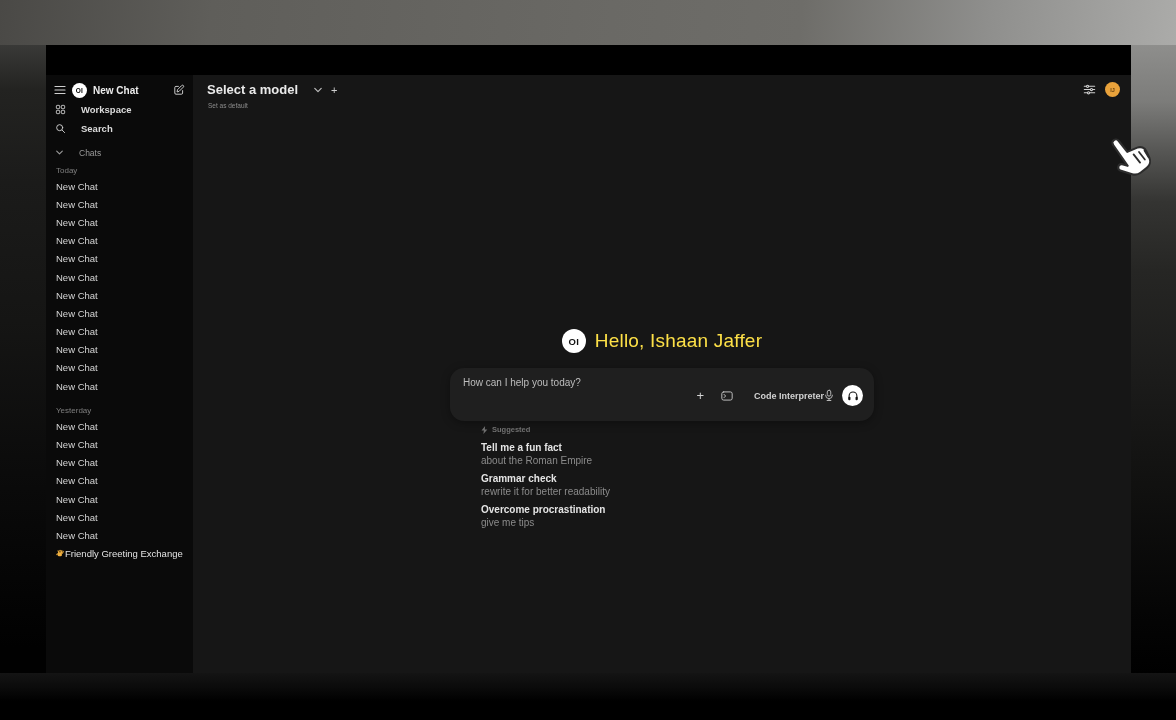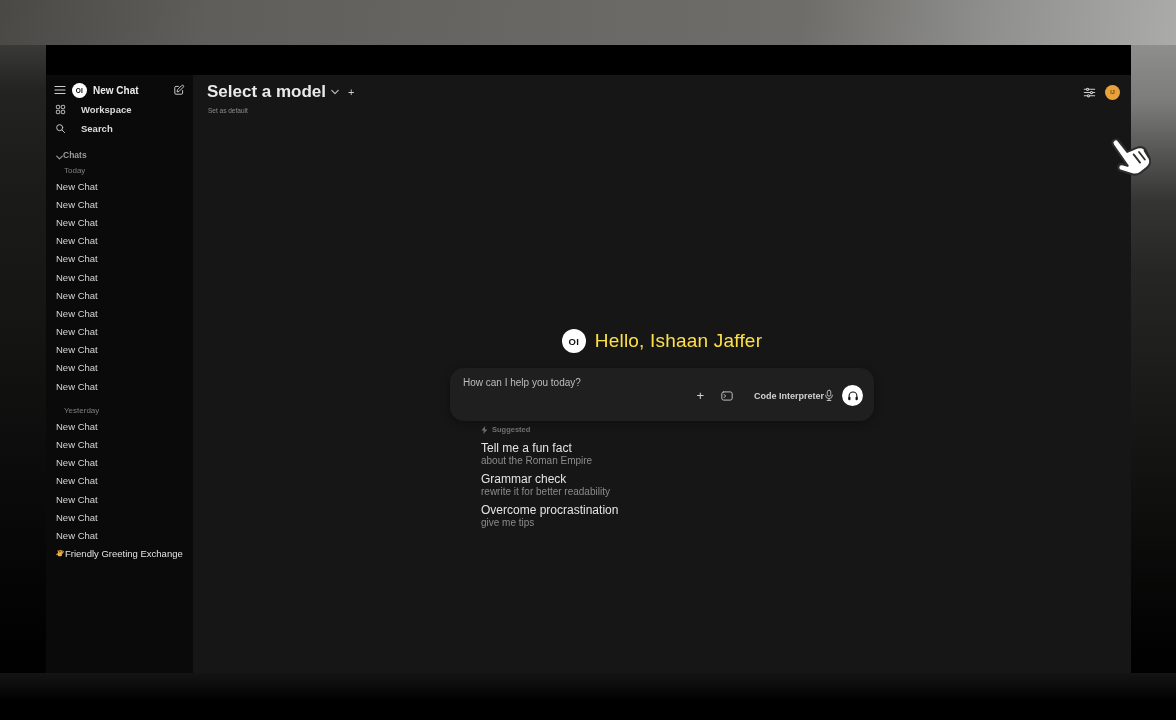--- a/index.html
+++ b/index.html
@@ -25,34 +25,34 @@
   .sidebar{width:147px;background:#0a0a0a;color:#c9c9c9;padding-top:5px;flex:none}
   .sb-top{display:flex;align-items:center;gap:6px;height:20px;padding:0 8px}
   .icon{display:inline-flex;align-items:center;justify-content:center;flex:none}
   .sb-logo{width:15px;height:15px;border-radius:50%;background:#fff;color:#000;
     font-size:6.5px;font-weight:700;display:flex;align-items:center;justify-content:center;letter-spacing:.2px}
   .sb-title{font-size:10px;font-weight:700;color:#ededed;white-space:nowrap}
   .sb-edit{margin-left:auto;color:#cfcfcf;cursor:pointer}
   .sb-nav{display:flex;align-items:center;gap:15px;height:19px;padding:0 9px;
     font-size:9.5px;font-weight:600;color:#dcdcdc;cursor:pointer;white-space:nowrap}
   .sb-nav .icon{color:#cfcfcf}
-  .chats-header{display:flex;align-items:flex-end;gap:0;height:15px;margin-top:7px;
-    padding:0 10px;font-size:8.5px;font-weight:700;color:#9a9a9a;cursor:pointer}
-  .group-label{height:13px;display:flex;align-items:center;padding:0 18px;
+  .chats-header{display:flex;align-items:center;gap:16px;height:15px;margin-top:7px;
+    padding:0 10px;font-size:8.5px;font-weight:400;color:#9a9a9a;cursor:pointer}
+  .group-label{height:13px;display:flex;align-items:center;padding:0 10px;
     font-size:8px;color:#7f7f7f;margin-top:4px}
   .group-label.second{margin-top:9px}
   .chat-item{height:18.2px;display:flex;align-items:center;padding:0 10px;
     font-size:9.5px;color:#d6d6d6;cursor:pointer;white-space:nowrap}
   .named-chat{height:18px;display:flex;align-items:center;padding:0 10px;
     font-size:9.5px;color:#e2e2e2;cursor:pointer;white-space:nowrap}
 
   
   .main{flex:1;background:#161616;position:relative;color:#e8e8e8}
   .main-header{display:flex;align-items:center;padding:7px 11px 0 14px}
-  .model-select{display:flex;align-items:center;gap:5px;font-size:17px;font-weight:700;
+  .model-select{display:flex;align-items:center;gap:16px;font-size:13px;font-weight:700;
     color:#eaeaea;cursor:pointer}
   .model-select .icon{color:#bdbdbd}
   .model-plus{margin-left:9px;font-size:11px;font-weight:400;color:#cfcfcf;cursor:pointer;line-height:10px}
   .header-right{margin-left:auto;display:flex;align-items:center;gap:9px}
   .sliders{color:#d0d0d0;cursor:pointer}
   .avatar{width:15px;height:15px;border-radius:50%;background:#e9a23b;color:#6b4410;
     font-size:5.5px;font-weight:700;display:flex;align-items:center;justify-content:center;cursor:pointer}
   .set-default{font-size:6.5px;color:#8d8d8d;padding:5px 0 0 15px;cursor:pointer;width:max-content}
 
   .greeting-row{position:absolute;top:254px;left:0;width:100%;display:flex;
@@ -73,21 +73,21 @@
   .ci-label{font-size:9px;font-weight:600;color:#d2d2d2}
   .mic-btn{margin-left:auto;color:#b8b8b8;cursor:pointer}
   .voice-btn{width:21px;height:21px;border-radius:50%;background:#fff;color:#111;
     display:flex;align-items:center;justify-content:center;margin-left:8px;cursor:pointer}
 
   .suggested{margin:4px 0 0 31px}
   .sug-header{display:flex;align-items:center;gap:4px;font-size:7.5px;font-weight:600;
     color:#707070;margin-bottom:8px}
   .sug-header .icon{color:#707070}
   .sug-item{margin-bottom:8px;cursor:pointer}
-  .sug-title{font-size:12px;font-weight:400;color:#e4e4e4;line-height:12px;margin-bottom:2px}
+  .sug-title{font-size:10px;font-weight:700;color:#e4e4e4;line-height:12px;margin-bottom:2px}
   .sug-sub{font-size:10px;color:#8b8b8b;line-height:9px}
 
   
   .cursor{position:absolute;left:1102px;top:128px;width:54px;height:58px;z-index:50;pointer-events:none}
 </style>
 </head>
 <body>
 
 <div class="desk-top"></div>
 <div class="desk-left"></div>

